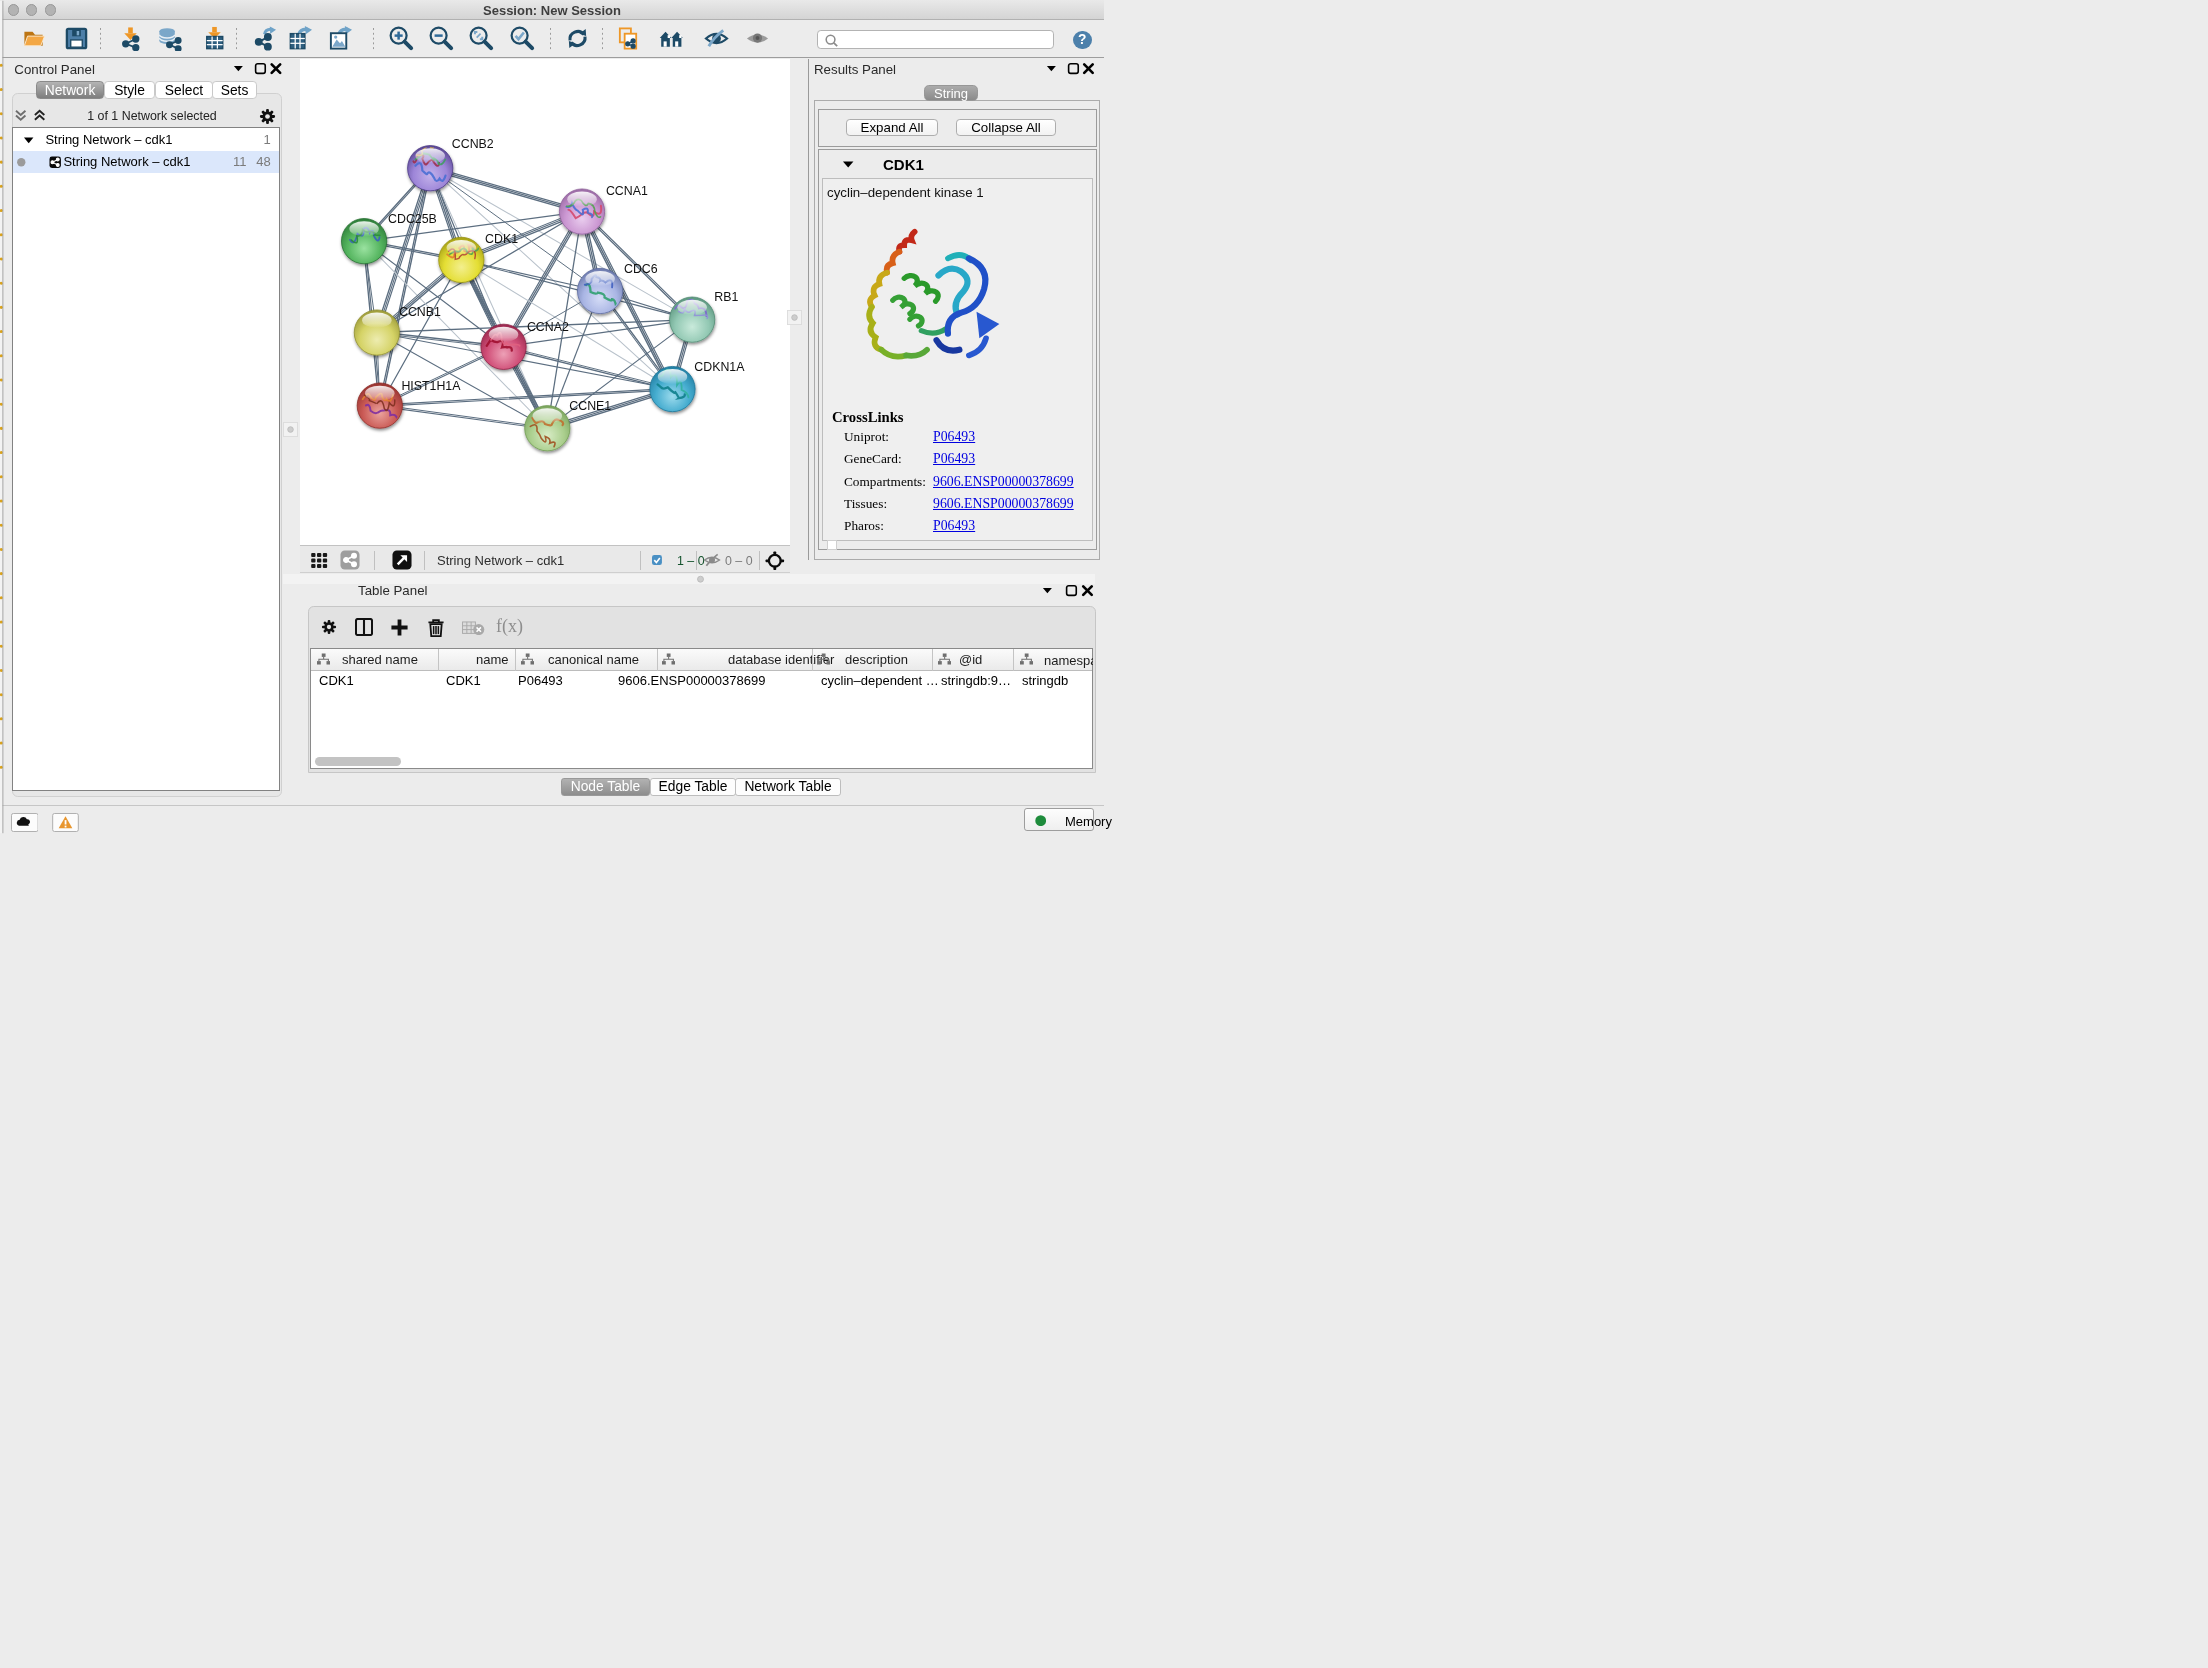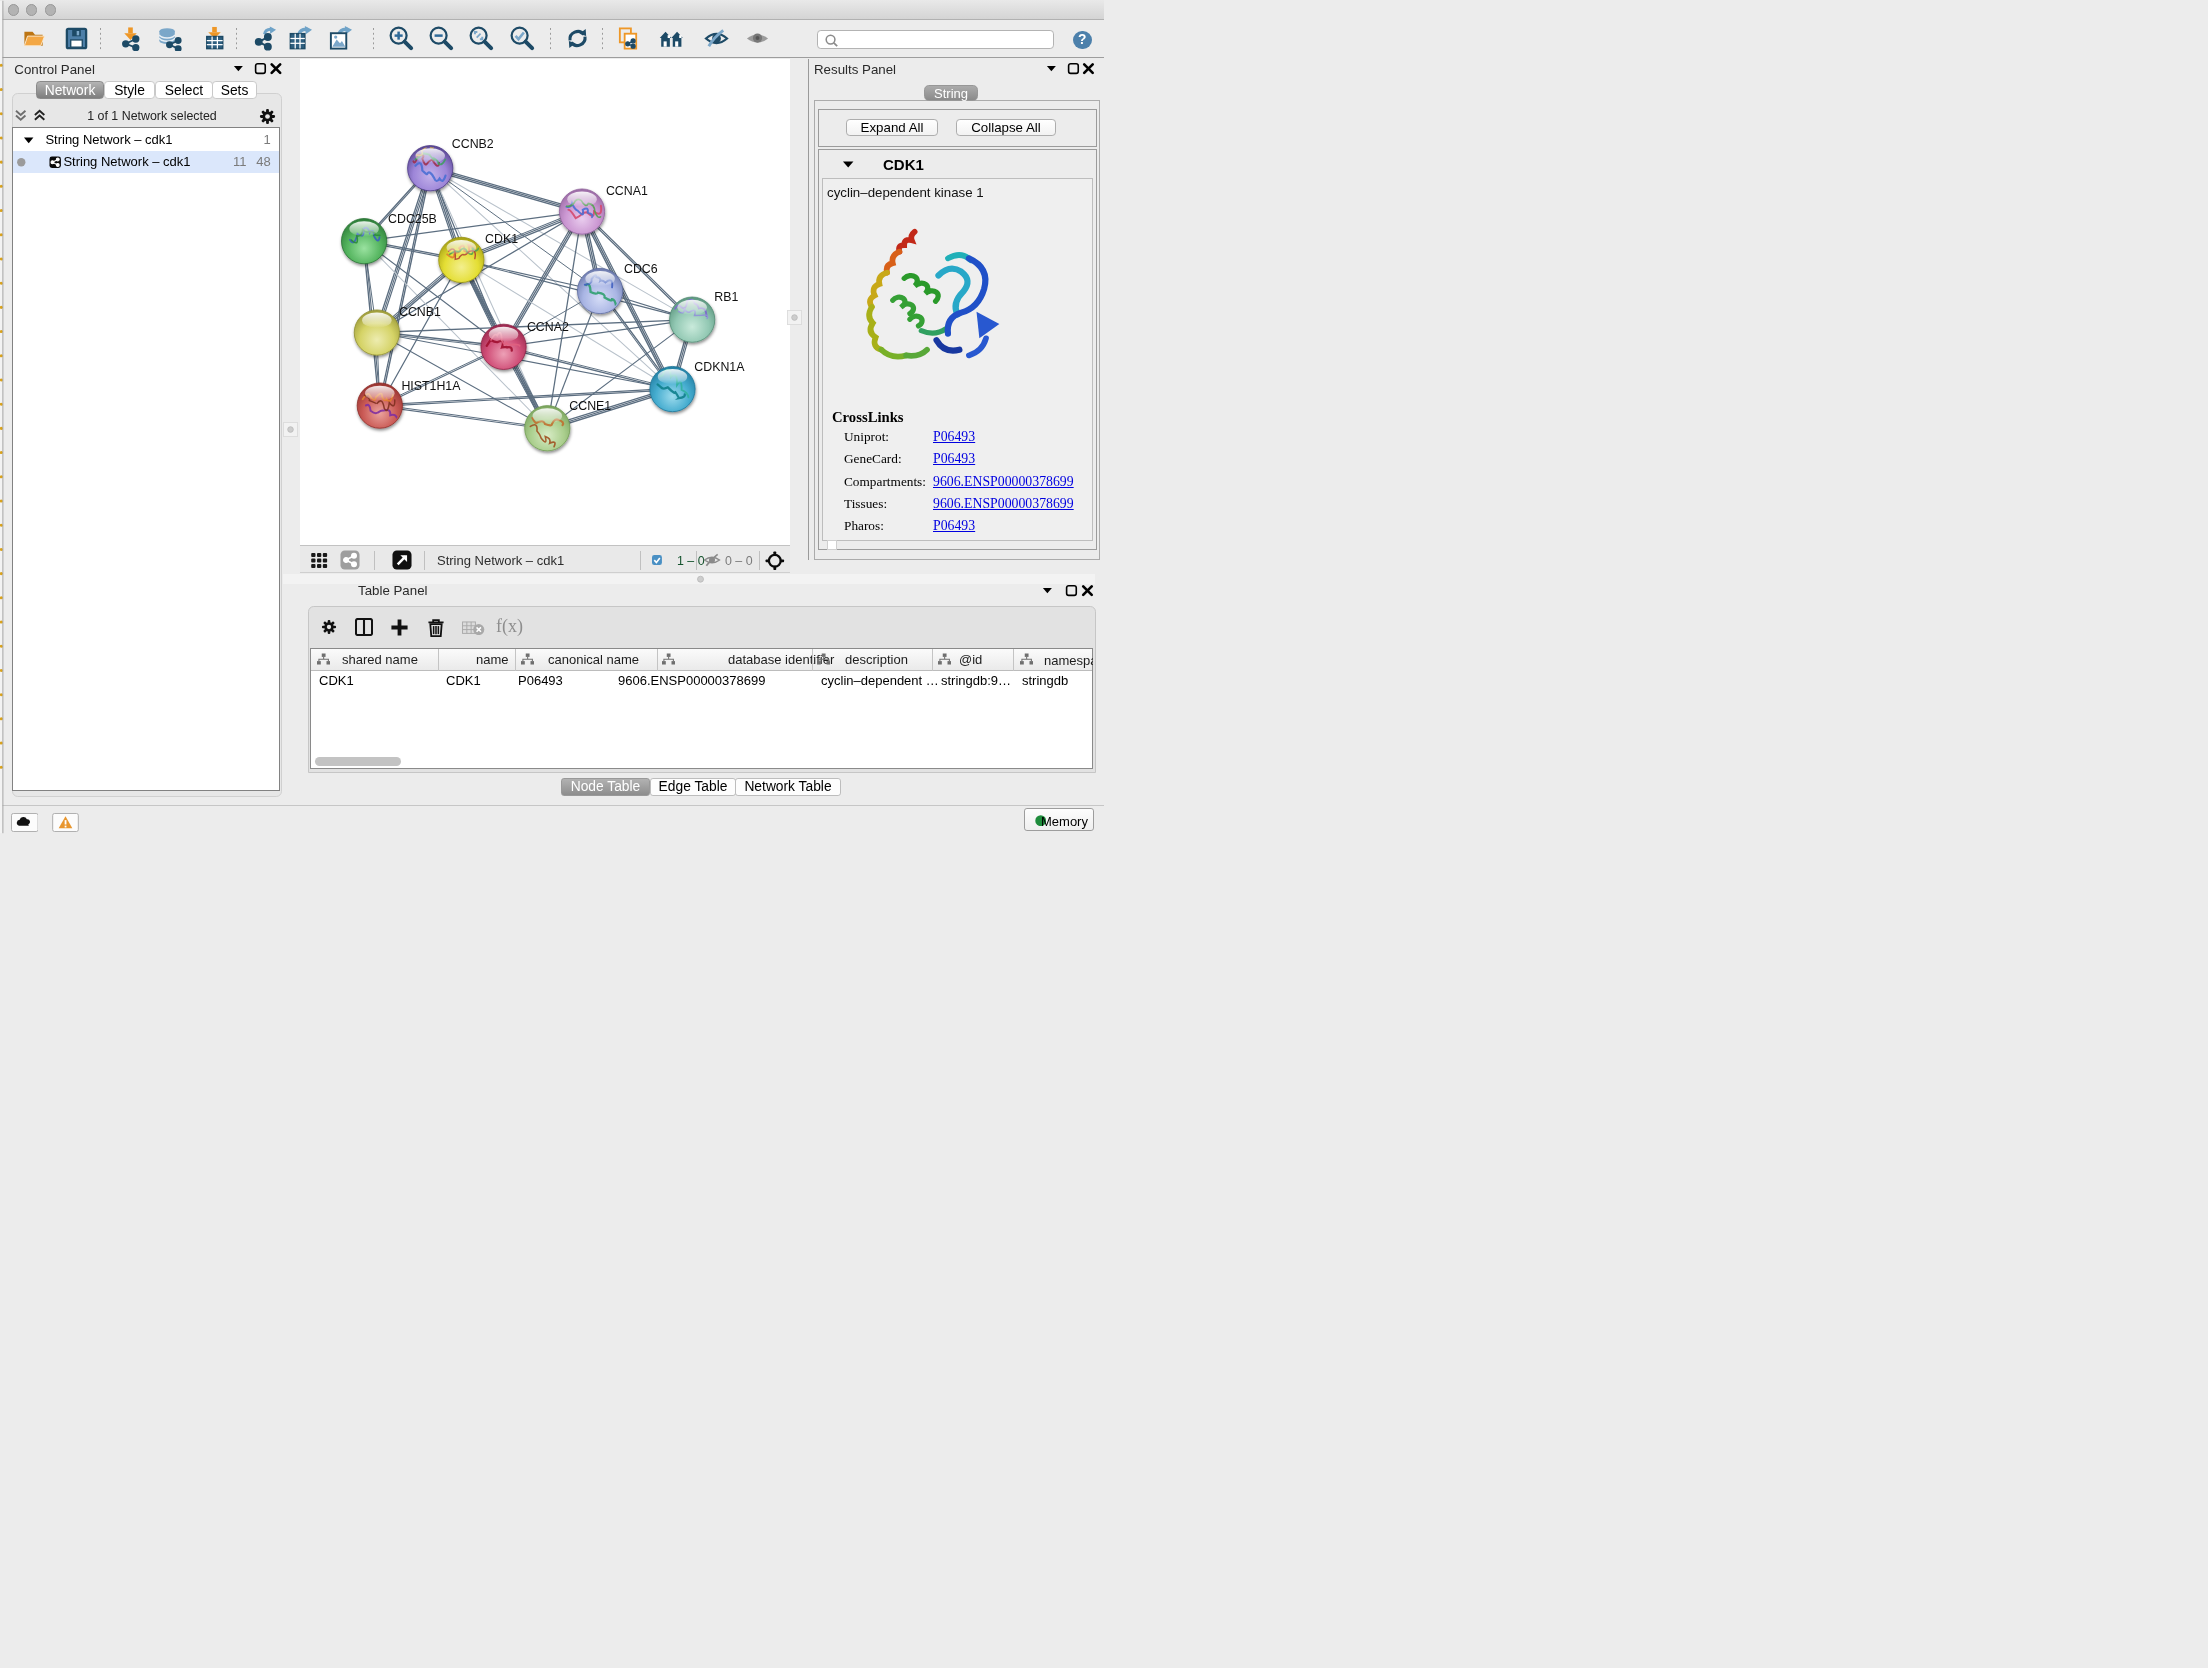--- a/index.html
+++ b/index.html
@@ -85,20 +85,21 @@
     <circle cx="1.4" cy="731.0" r="1.6" fill="#d9a21b"></circle>
     <circle cx="1.4" cy="756.5" r="1.6" fill="#d9a21b"></circle>
     <circle cx="1.4" cy="782.0" r="1.6" fill="#d9a21b"></circle>
     <circle cx="1.4" cy="807.5" r="1.6" fill="#d9a21b"></circle>
 <rect x="2.6" y="0" width="0.9" height="877" fill="#9a9a9a"></rect>
 </svg>
 <div id="titlebar">
   <div class="light" style="left:7.6px;"></div>
   <div class="light" style="left:26px;"></div>
   <div class="light" style="left:45px;"></div>
+  <div id="title">Session: New Session</div>
 </div>
 <div id="toolbar">
 <svg class="abs" style="left:22px;top:4.3px;" width="25" height="25" viewBox="0 0 26 26">
  <path d="M2.5 6 h8.5 l2.5 3 h8 v11.5 h-19 z" fill="#bd7513"></path>
  <path d="M5.8 10.5 h17.7 l-4 10 h-17 z" fill="#f3a744" stroke="#fce9cf" stroke-width="1"></path>
 </svg>
 <svg class="abs" style="left:64px;top:4.3px;" width="25" height="25" viewBox="0 0 26 26">
  <rect x="3" y="3" width="20" height="20" rx="1.5" fill="#4d7fa8" stroke="#1d4a66" stroke-width="2.4"></rect>
  <rect x="8.5" y="4.2" width="9" height="6.5" fill="#1d4a66"></rect>
  <rect x="13.2" y="5.2" width="2.6" height="4.5" fill="#7ba7c9"></rect>
@@ -850,16 +851,16 @@
 <svg class="abs" style="left:52px;top:7.1px;" width="27" height="19" viewBox="0 0 28 20">
       <rect x="0.5" y="0.5" width="27" height="19" rx="2" fill="#fcfcfc" stroke="#ababab"></rect>
       <path d="M14 3.5 l7.2 12.5 h-14.4 z" fill="#e8962e"></path>
       <rect x="13.1" y="7.5" width="1.9" height="4.6" fill="#fff"></rect>
       <rect x="13.1" y="13.3" width="1.9" height="1.9" fill="#fff"></rect>
     </svg>
 <div id="membtn">
       <svg class="abs" style="left:9.5px;top:5.7px;" width="11.4" height="11.4" viewBox="0 0 12 12">
         <circle cx="6" cy="6" r="5.7" fill="#1e8c3c"></circle>
       </svg>
-      <span class="abs" style="left:16px;top:4.3px;">Memory</span>
+      <span class="abs" style="left:40px;top:4.3px;">Memory</span>
     </div>
 </div>
 
 
 </body></html>

